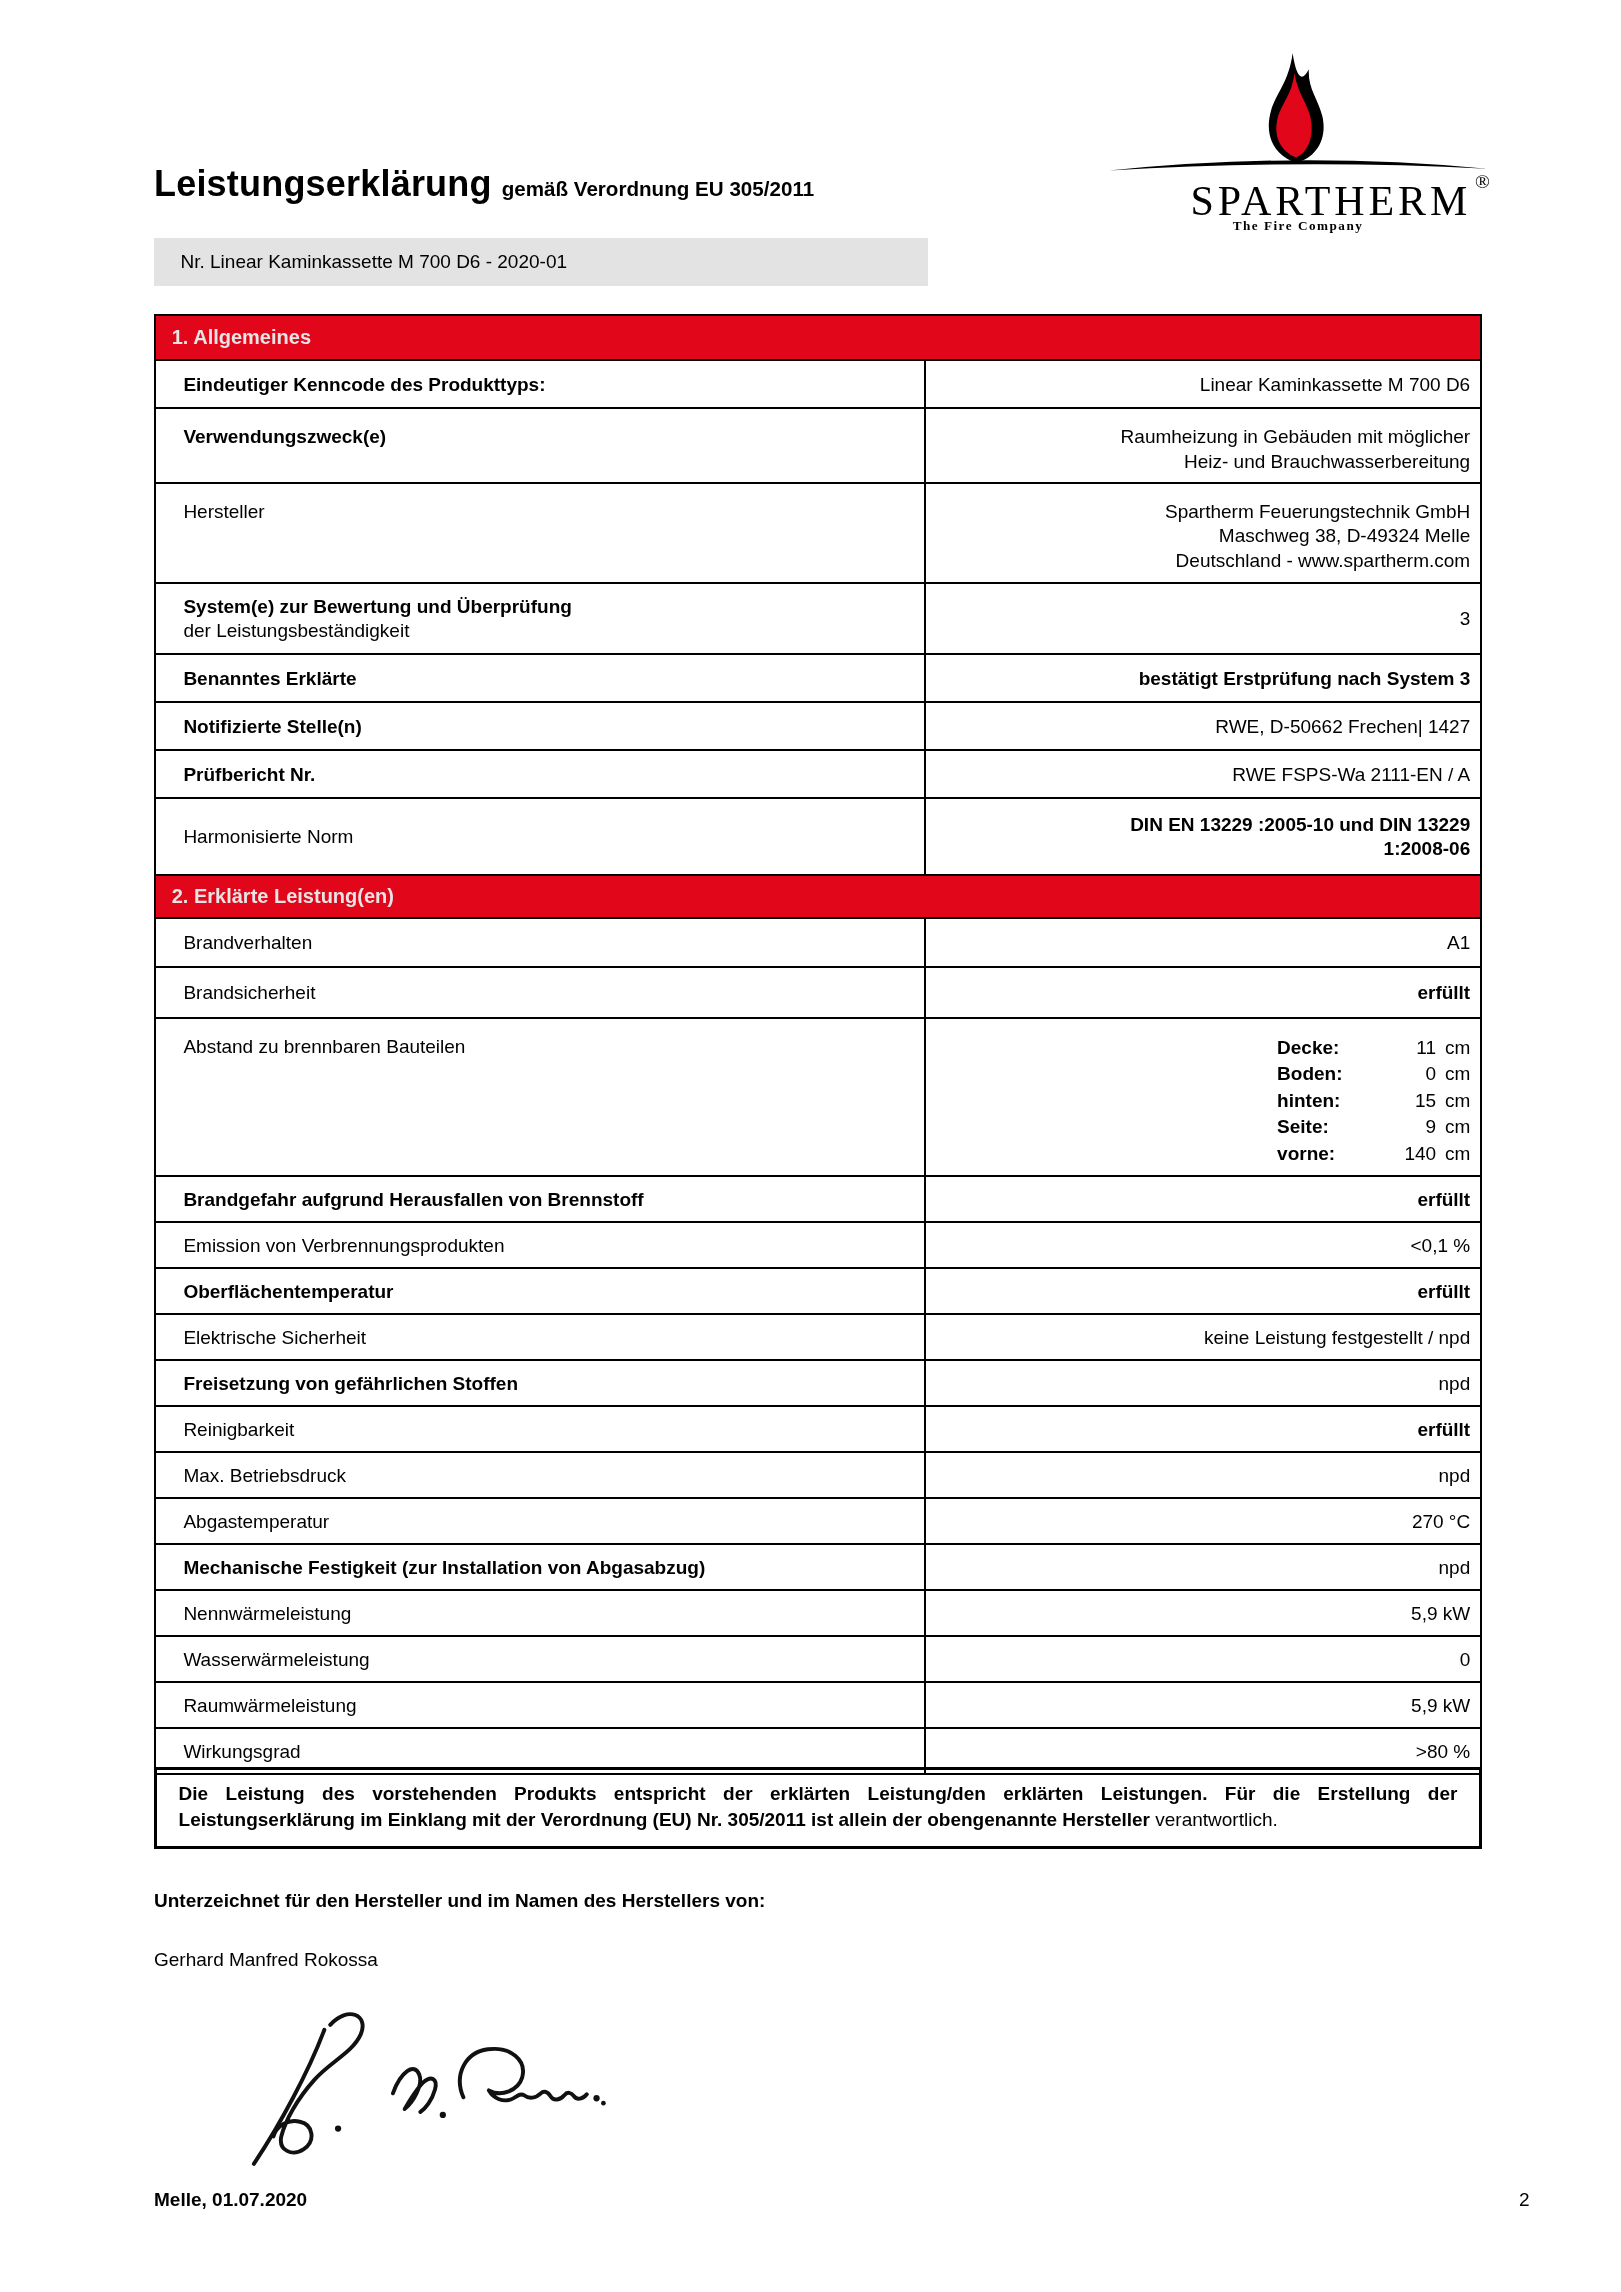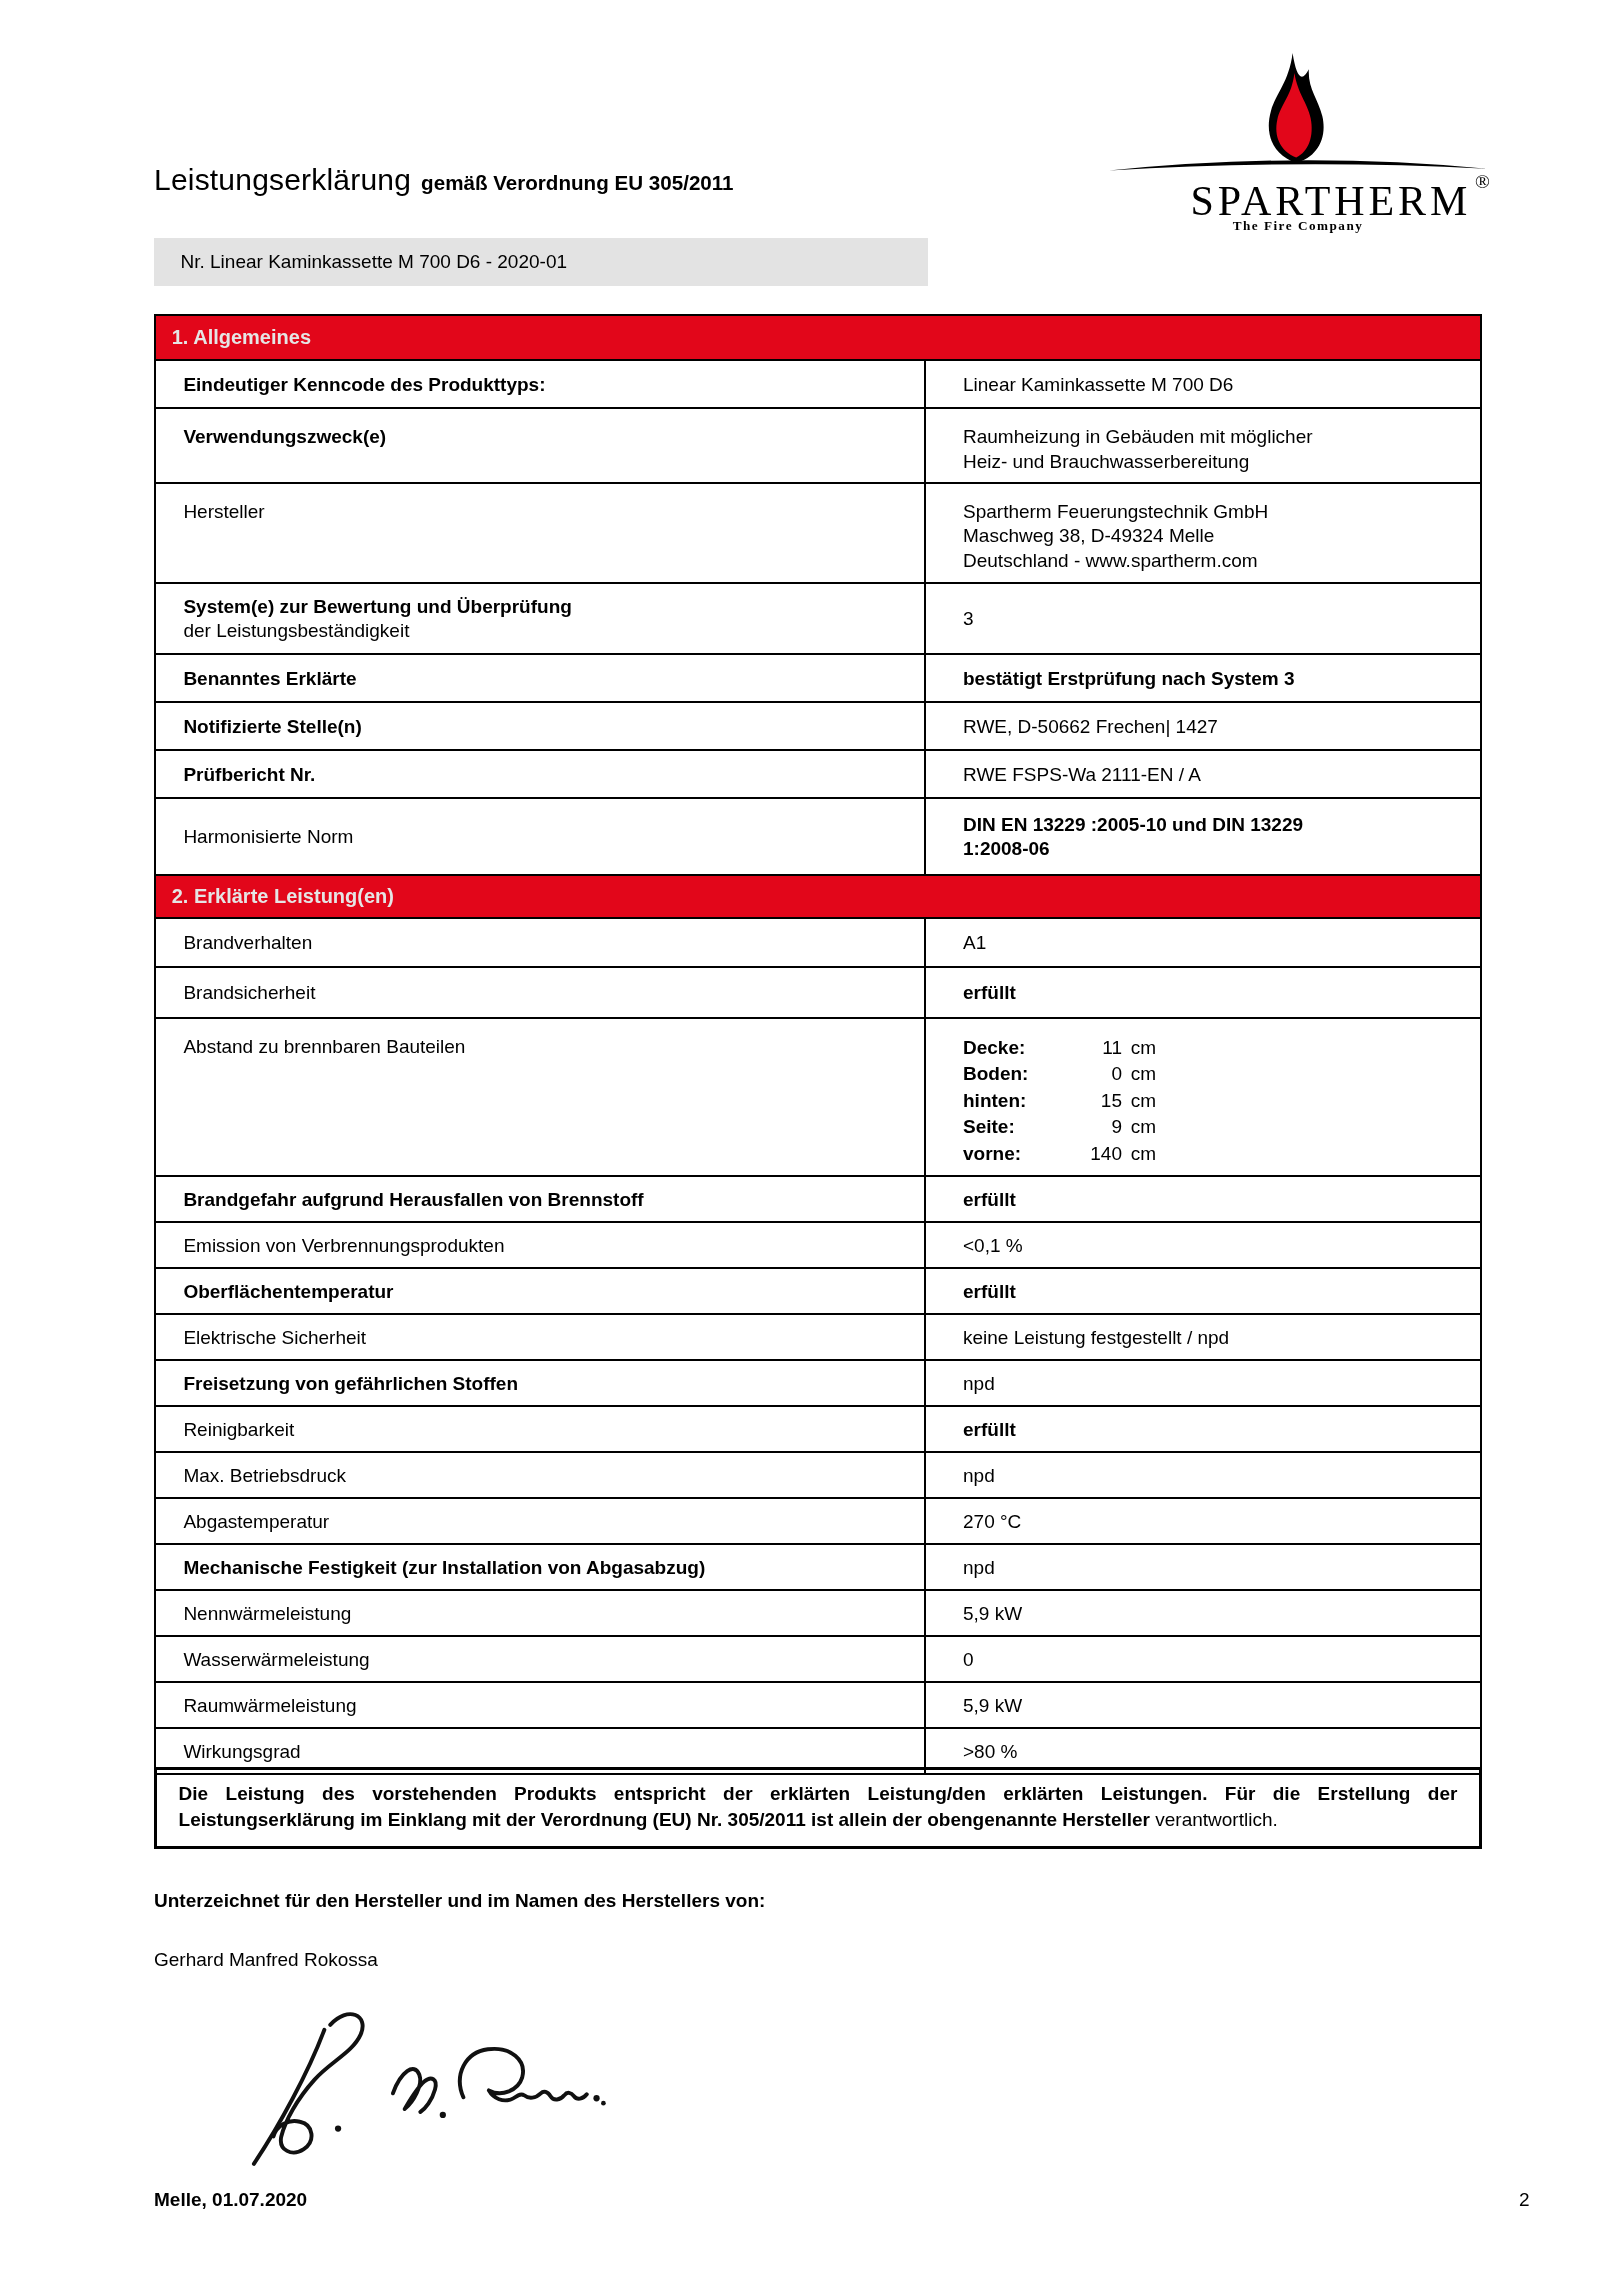--- a/index.html
+++ b/index.html
@@ -2,21 +2,21 @@
 <html><head>
 <meta charset="utf-8">
 <style>
   * { margin:0; padding:0; box-sizing:border-box; }
   html,body { background:#ffffff; }
   body { font-family:"Liberation Sans","DejaVu Sans",sans-serif; color:#000; }
   .page { position:relative; width:1621px; height:2293px; background:#fff; overflow:hidden; }
 
   
   .doc-title { position:absolute; left:154px; top:163px; white-space:nowrap; }
-  .doc-title .main { font-size:30px; font-weight:normal; letter-spacing:0.2px;text-align:center; }
+  .doc-title .main { font-size:36px; font-weight:bold; letter-spacing:0.2px;text-align:center; }
   .doc-title .suffix { font-size:20.6px; font-weight:bold; margin-left:10px; }
 
   .logo { position:absolute; left:1106px; top:49px; width:384px; height:191px; }
   .logo .flame { position:absolute; left:50%; top:0; transform:translateX(-52%); z-index:2; }
   .logo .arc { position:absolute; left:0; top:102px; z-index:1; }
   .brand-row { position:absolute; top:122px; left:0; width:100%; text-align:right;
                font-family:"Liberation Serif","DejaVu Serif",serif; font-size:42px;
                letter-spacing:3.9px; white-space:nowrap; }
   .brand-row .reg { font-size:19.6px; vertical-align:27.4px; letter-spacing:0; margin-left:3.9px; }
   .tagline { position:absolute; top:169px; left:0; width:100%; text-align:center;
@@ -28,21 +28,21 @@
 
   
   .tbl { position:absolute; left:154px; top:314px; width:1328px; border:2.9px solid #000; background:#fff; }
   .tbl > :first-child { border-top:none; }
   .band { border-top:2.9px solid #000; height:43px; background:#e2061a; color:#e5e5e5;
           font-weight:bold; font-size:20px; display:flex; align-items:center; padding-left:15.7px; }
   .tr { display:grid; grid-template-columns:770px 1fr; border-top:2.9px solid #000; }
   .lc { border-right:2.9px solid #000; padding:9.8px 15.7px 7.8px 27.4px; font-size:19px; line-height:24.5px;
         display:flex; flex-direction:column; justify-content:center; }
   .vc { padding:9.8px 9.8px 7.8px 37px; font-size:19px; line-height:24.5px;
-        display:flex; flex-direction:column; justify-content:center; }
+        display:flex; flex-direction:column; justify-content:center;align-items:flex-end; }
   .tr.top .lc, .tr.top .vc { justify-content:flex-start; padding-top:16px; }
   .b { font-weight:bold; }
 
   .ab-line { line-height:26.5px; white-space:nowrap; }
   .ab-label { display:inline-block; width:102px; font-weight:bold; }
   .ab-num { display:inline-block; width:57px; text-align:right; }
   .ab-unit { margin-left:8.8px; }
 
   .decl-box { position:absolute; left:154px; top:1767px; width:1328px; border:3.9px solid #000;
               padding:10.8px 21.6px 12.7px 21.6px; font-size:19px; line-height:26.5px; text-align:justify; }

